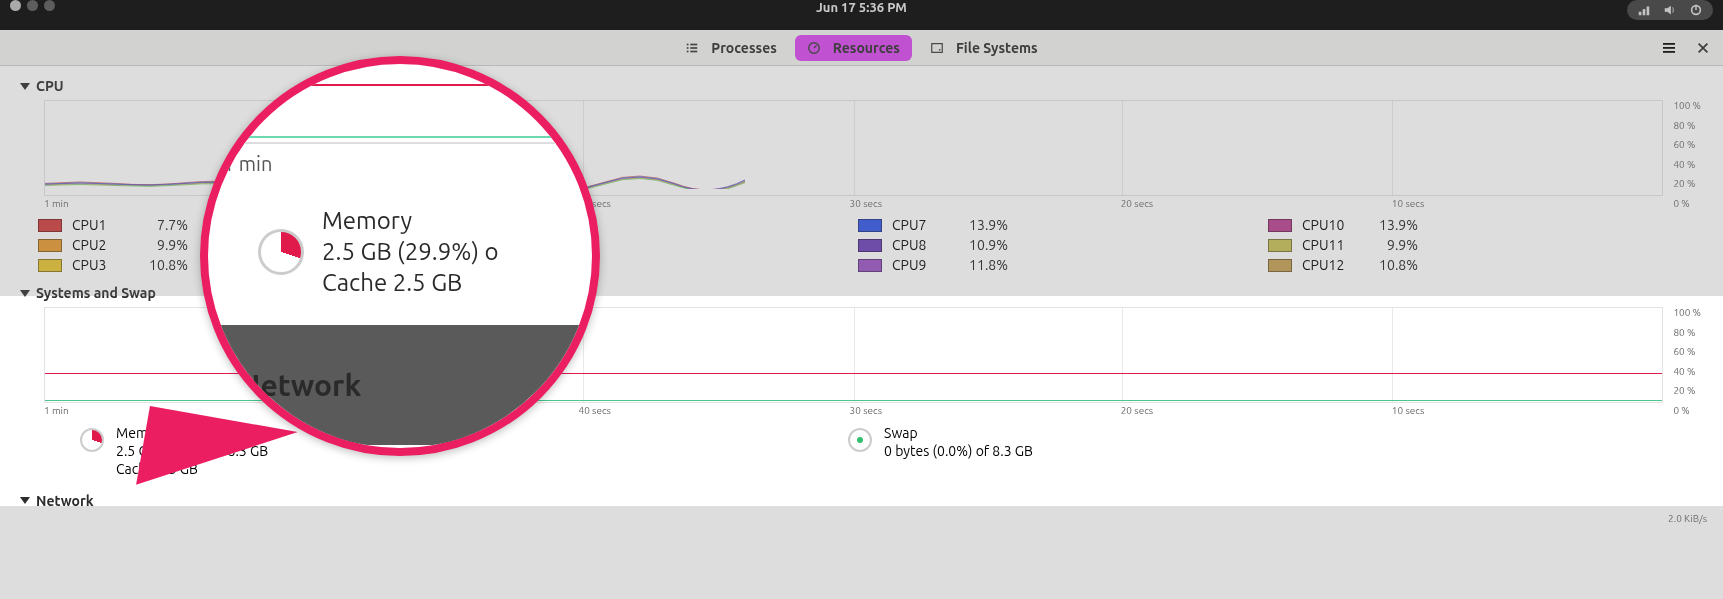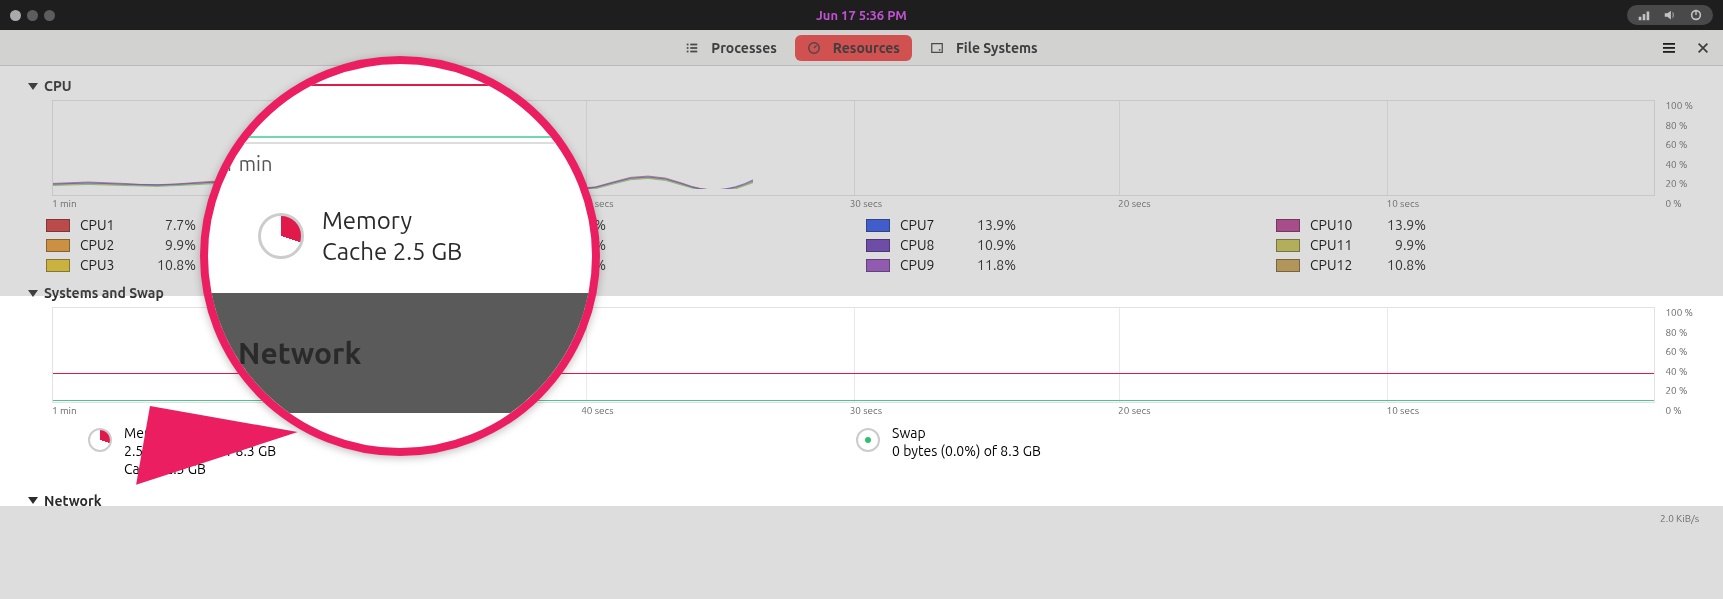--- a/index.html
+++ b/index.html
@@ -1,40 +1,40 @@
 <!DOCTYPE html>
 <html><head>
 <meta charset="utf-8">
 <style>
 * { box-sizing: border-box; margin: 0; padding: 0; font-family: Ubuntu, "Segoe UI", sans-serif; }
 body { background: #fff; width: 1723px; height: 599px; position: relative; overflow: hidden; }
 
 
-.topbar { background: #000; height: 30px; display: flex; align-items: center; color: #d946ef; font-size: 13px; font-weight: 600; padding: 0 10px; position: relative; }
+.topbar { background: #000; height: 30px; display: flex; align-items: flex-start; color: #e5e5e5; font-size: 13px; font-weight: 600; padding: 0 10px; position: relative; }
 .topbar .window-dots { display: flex; gap: 6px; }
 .topbar .window-dots span { width: 11px; height: 11px; border-radius: 50%; background: #555; }
 .topbar .window-dots span:first-child { background: #bbb; }
 .topbar .datetime { position: absolute; left: 50%; transform: translateX(-50%); }
 .topbar .sys-icons { margin-left: auto; display: flex; gap: 12px; align-items: center; background: #3a3a3a; padding: 3px 10px; border-radius: 12px; }
 .topbar .sys-icons svg { fill: #ddd; }
 
 
 .headerbar { background: #f1f0ef; height: 36px; border-bottom: 1px solid #cfcfcf; display: flex; align-items: center; justify-content: center; position: relative; }
 .tabs { display: inline-flex; gap: 6px; }
 .tab { display: flex; align-items: center; gap: 12px; padding: 5px 12px; border-radius: 6px; font-size: 14px; font-weight: 700; color: #2b2b2b; cursor: pointer; }
-.tab.active { background: #ef4444; }
+.tab.active { background: #d946ef; }
 .tab svg { fill: #3a3a3a; }
 .headerbar .right-controls { position: absolute; right: 8px; display: flex; gap: 10px; align-items: center; }
 .icon-btn { width: 24px; height: 24px; display: flex; align-items: center; justify-content: center; cursor: pointer; }
 
 
 .dim-overlay { position: absolute; left: 0; right: 0; background: rgba(120,120,120,0.25); pointer-events: none; }
 
 
-.section { padding: 0 28px; }
+.section { padding: 0 20px; }
 .section-header { display: flex; align-items: center; gap: 6px; font-size: 14px; font-weight: 700; color: #2c2c2c; padding: 6px 0; }
 .chev { width: 0; height: 0; border-left: 5px solid transparent; border-right: 5px solid transparent; border-top: 7px solid #2c2c2c; }
 
 .graph-wrap { position: relative; margin-left: 24px; margin-right: 40px; }
 .graph { background: #fff; border: 1px solid #e2e2e2; height: 96px; position: relative; }
 .grid-v { position: absolute; top: 0; bottom: 0; width: 1px; background: #e9e9e9; }
 .y-axis { position: absolute; right: -38px; top: 0; bottom: 0; display: flex; flex-direction: column; justify-content: space-between; font-size: 10px; color: #6a6a6a; text-align: left; }
 .x-axis { display: flex; justify-content: space-between; font-size: 10px; color: #6a6a6a; margin-top: 2px; padding-right: 0; }
 .hline { position: absolute; left: 0; right: 0; height: 1px; }
 .wiggle { position: absolute; left: 0; right: 0; height: 14px; }
@@ -323,20 +323,21 @@
 <div class="mag-wrap">
   <div class="mag-tail"></div>
   <div class="mag">
     <div class="mag-inner">
       <div class="big-graph-bottom"></div>
       <div class="xlabel">1 min</div>
       <div class="mem-block">
         <div class="pie-big"></div>
         <div class="lines">
           <div>Memory</div>
+          <div>2.5 GB (29.9%) o</div>
           <div>Cache 2.5 GB</div>
         </div>
       </div>
       <div class="net-bar">
         <div class="chev-big"></div>
         <span>Network</span>
       </div>
     </div>
   </div>
 </div>

